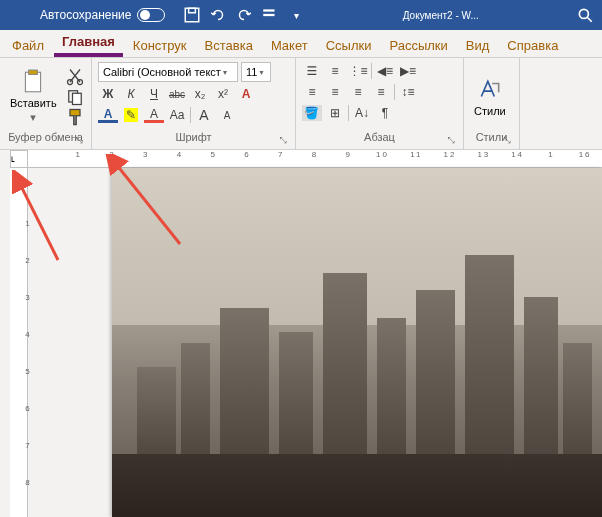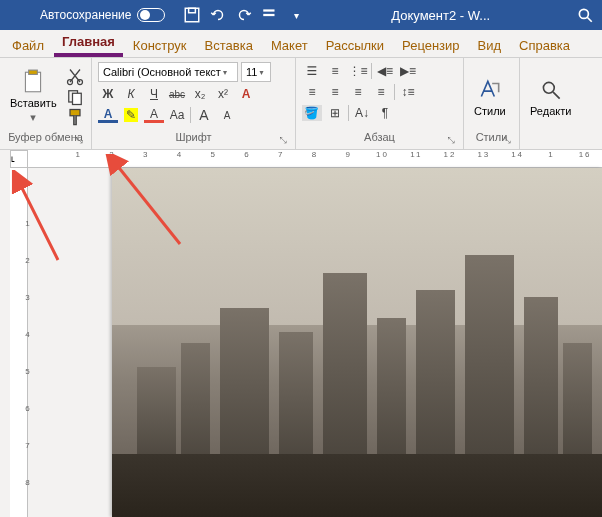--- a/index.html
+++ b/index.html
@@ -3,21 +3,21 @@
 <meta charset="utf-8">
 <style>
 * { box-sizing: border-box; margin: 0; padding: 0; }
 body { width: 602px; height: 517px; font-family: "Segoe UI", sans-serif; font-size: 12px; background: #fff; overflow: hidden; }
 .titlebar { height: 30px; background: #2b579a; color: #fff; display: flex; align-items: center; padding: 0 8px; gap: 6px; }
 .autosave { display: flex; align-items: center; gap: 6px; font-size: 12px; margin-left: 32px; }
 .toggle { width: 28px; height: 14px; border: 1px solid #fff; border-radius: 7px; position: relative; }
 .toggle::after { content: ""; position: absolute; left: 2px; top: 1px; width: 10px; height: 10px; border-radius: 50%; background: #fff; }
 .qat { display: flex; gap: 8px; margin-left: 12px; }
 .qat-btn { width: 18px; height: 18px; display: flex; align-items: center; justify-content: center; cursor: pointer; }
-.doc-title { margin-left: auto; margin-right: auto; font-size: 13px; }
+.doc-title { margin-left: auto; margin-right: auto; font-size: 10px; }
 .search-btn { width: 18px; height: 18px; }
 .tabs { height: 28px; display: flex; align-items: flex-end; background: #f3f2f1; border-bottom: 1px solid #d0d0d0; padding: 0 4px; gap: 2px; }
 .tab { padding: 4px 8px; font-size: 13px; cursor: pointer; color: #a16207; }
 .tab.active { color: #7f1d1d; border-bottom: 4px solid #701a75; font-weight: 600; }
 .ribbon { height: 92px; background: #f3f2f1; display: flex; border-bottom: 1px solid #d0d0d0; }
 .group { border-right: 1px solid #d0d0d0; padding: 4px 6px 2px; display: flex; flex-direction: column; }
 .group-body { flex: 1; display: flex; gap: 4px; }
 .group-label { height: 16px; font-size: 11px; text-align: center; color: #666; position: relative; }
 .launcher { position: absolute; right: 0; bottom: 0; width: 12px; height: 12px; font-size: 9px; color: #666; cursor: pointer; }
 .big-btn { display: flex; flex-direction: column; align-items: center; justify-content: center; padding: 2px 4px; cursor: pointer; }
@@ -87,22 +87,22 @@
       </svg>
     </div>
 </div>
 
 <div class="tabs">
   <div class="tab">Файл</div>
   <div class="tab active">Главная</div>
   <div class="tab">Конструк</div>
   <div class="tab">Вставка</div>
   <div class="tab">Макет</div>
+  <div class="tab">Ссылки</div>
   <div class="tab">Рассылки</div>
-  <div class="tab">Рецензир</div>
   <div class="tab">Вид</div>
   <div class="tab">Справка</div>
 
 </div>
 
 <div class="ribbon">
   <div class="group" style="width:92px">
     <div class="group-body">
       <div class="big-btn">
         <svg class="ico" viewBox="0 0 24 24">
@@ -210,32 +210,20 @@
         <svg class="ico" viewBox="0 0 24 24" fill="none" stroke="#2b579a" stroke-width="1.5">
             <path d="M4 18 L10 4 L16 18 M6 13 L14 13"></path>
             <path d="M14 6 L20 6 L20 14" stroke="#888"></path>
           </svg>
         <span>Стили</span>
       </div>
     </div>
     <div class="group-label"><span>Стили</span><span class="launcher">⤡</span></div>
   </div>
 
-  <div class="group" style="flex:1;border-right:none">
-    <div class="group-body">
-      <div class="big-btn">
-        <svg class="ico" viewBox="0 0 24 24" fill="none" stroke="#444" stroke-width="1.5">
-            <circle cx="10" cy="10" r="5"></circle>
-            <path d="M14 14 L20 20"></path>
-          </svg>
-        <span>Редакти</span>
-      </div>
-    </div>
-    <div class="group-label"></div>
-  </div>
 </div>
 
 <div class="workarea">
   <div class="tab-selector">˪</div>
   <div class="hruler">
     <div class="ruler-nums" id="hruler-nums">
         <span></span>
         <span>1</span>
         <span>2</span>
         <span>3</span>

